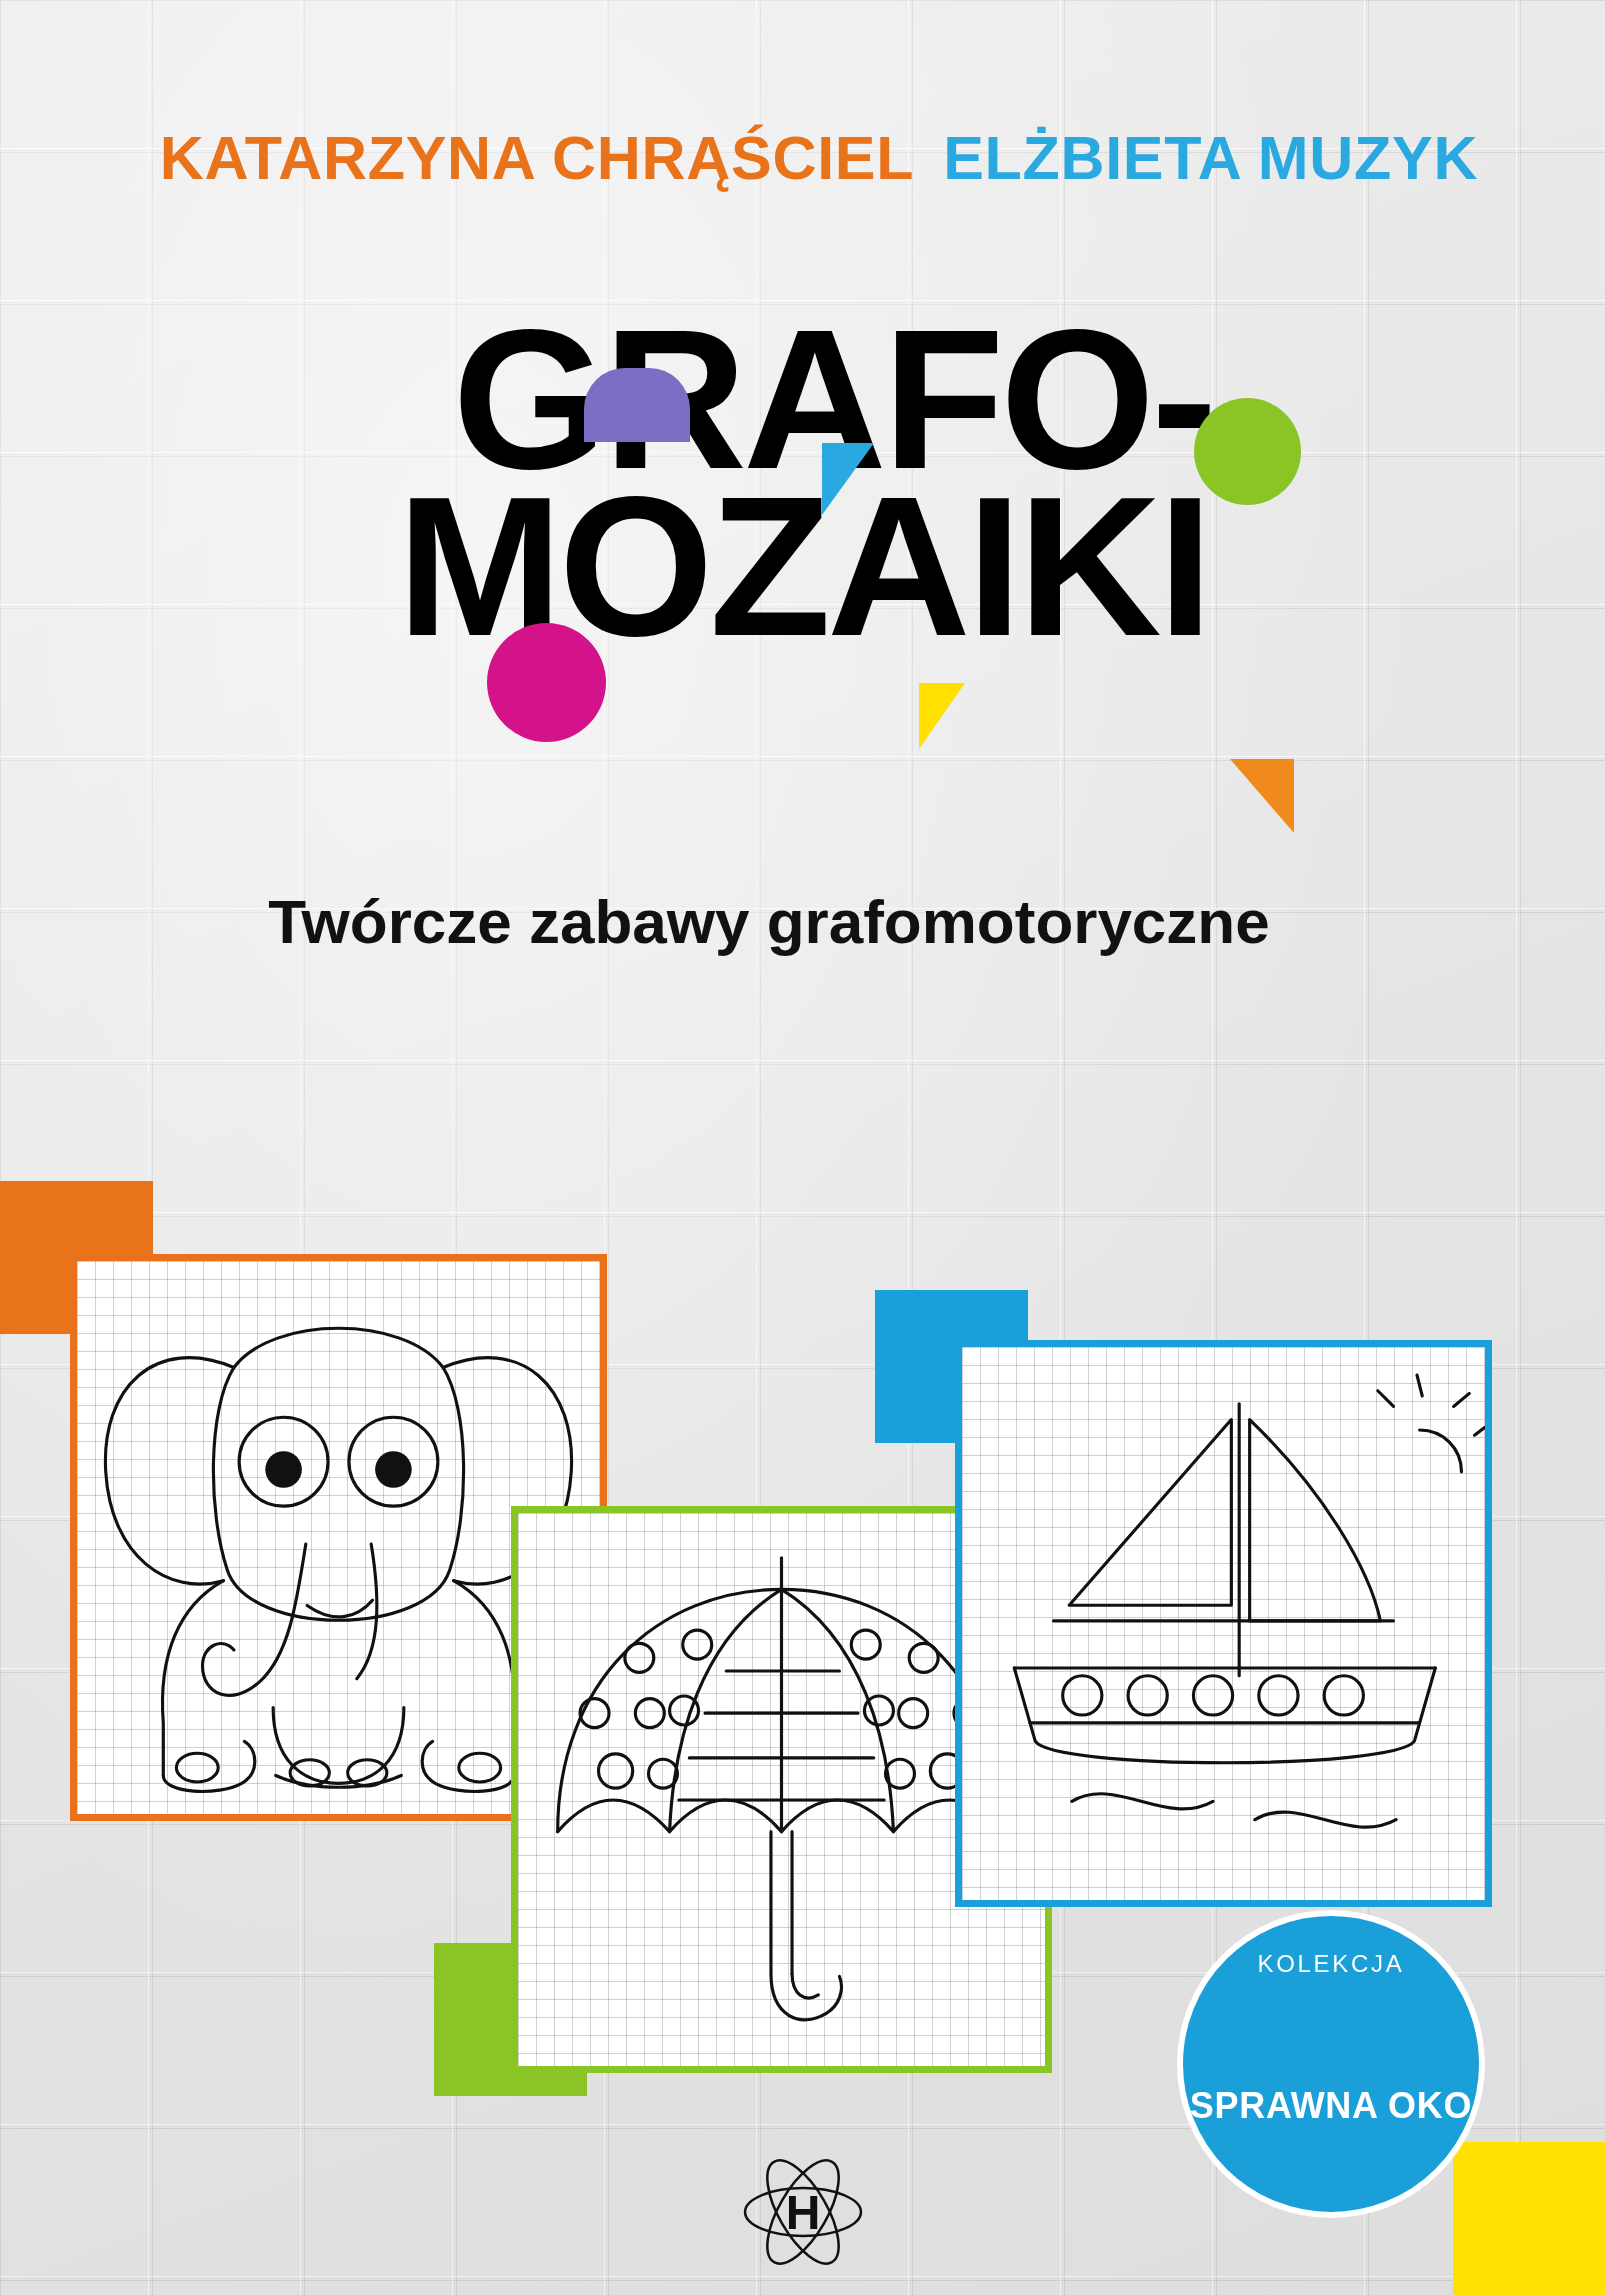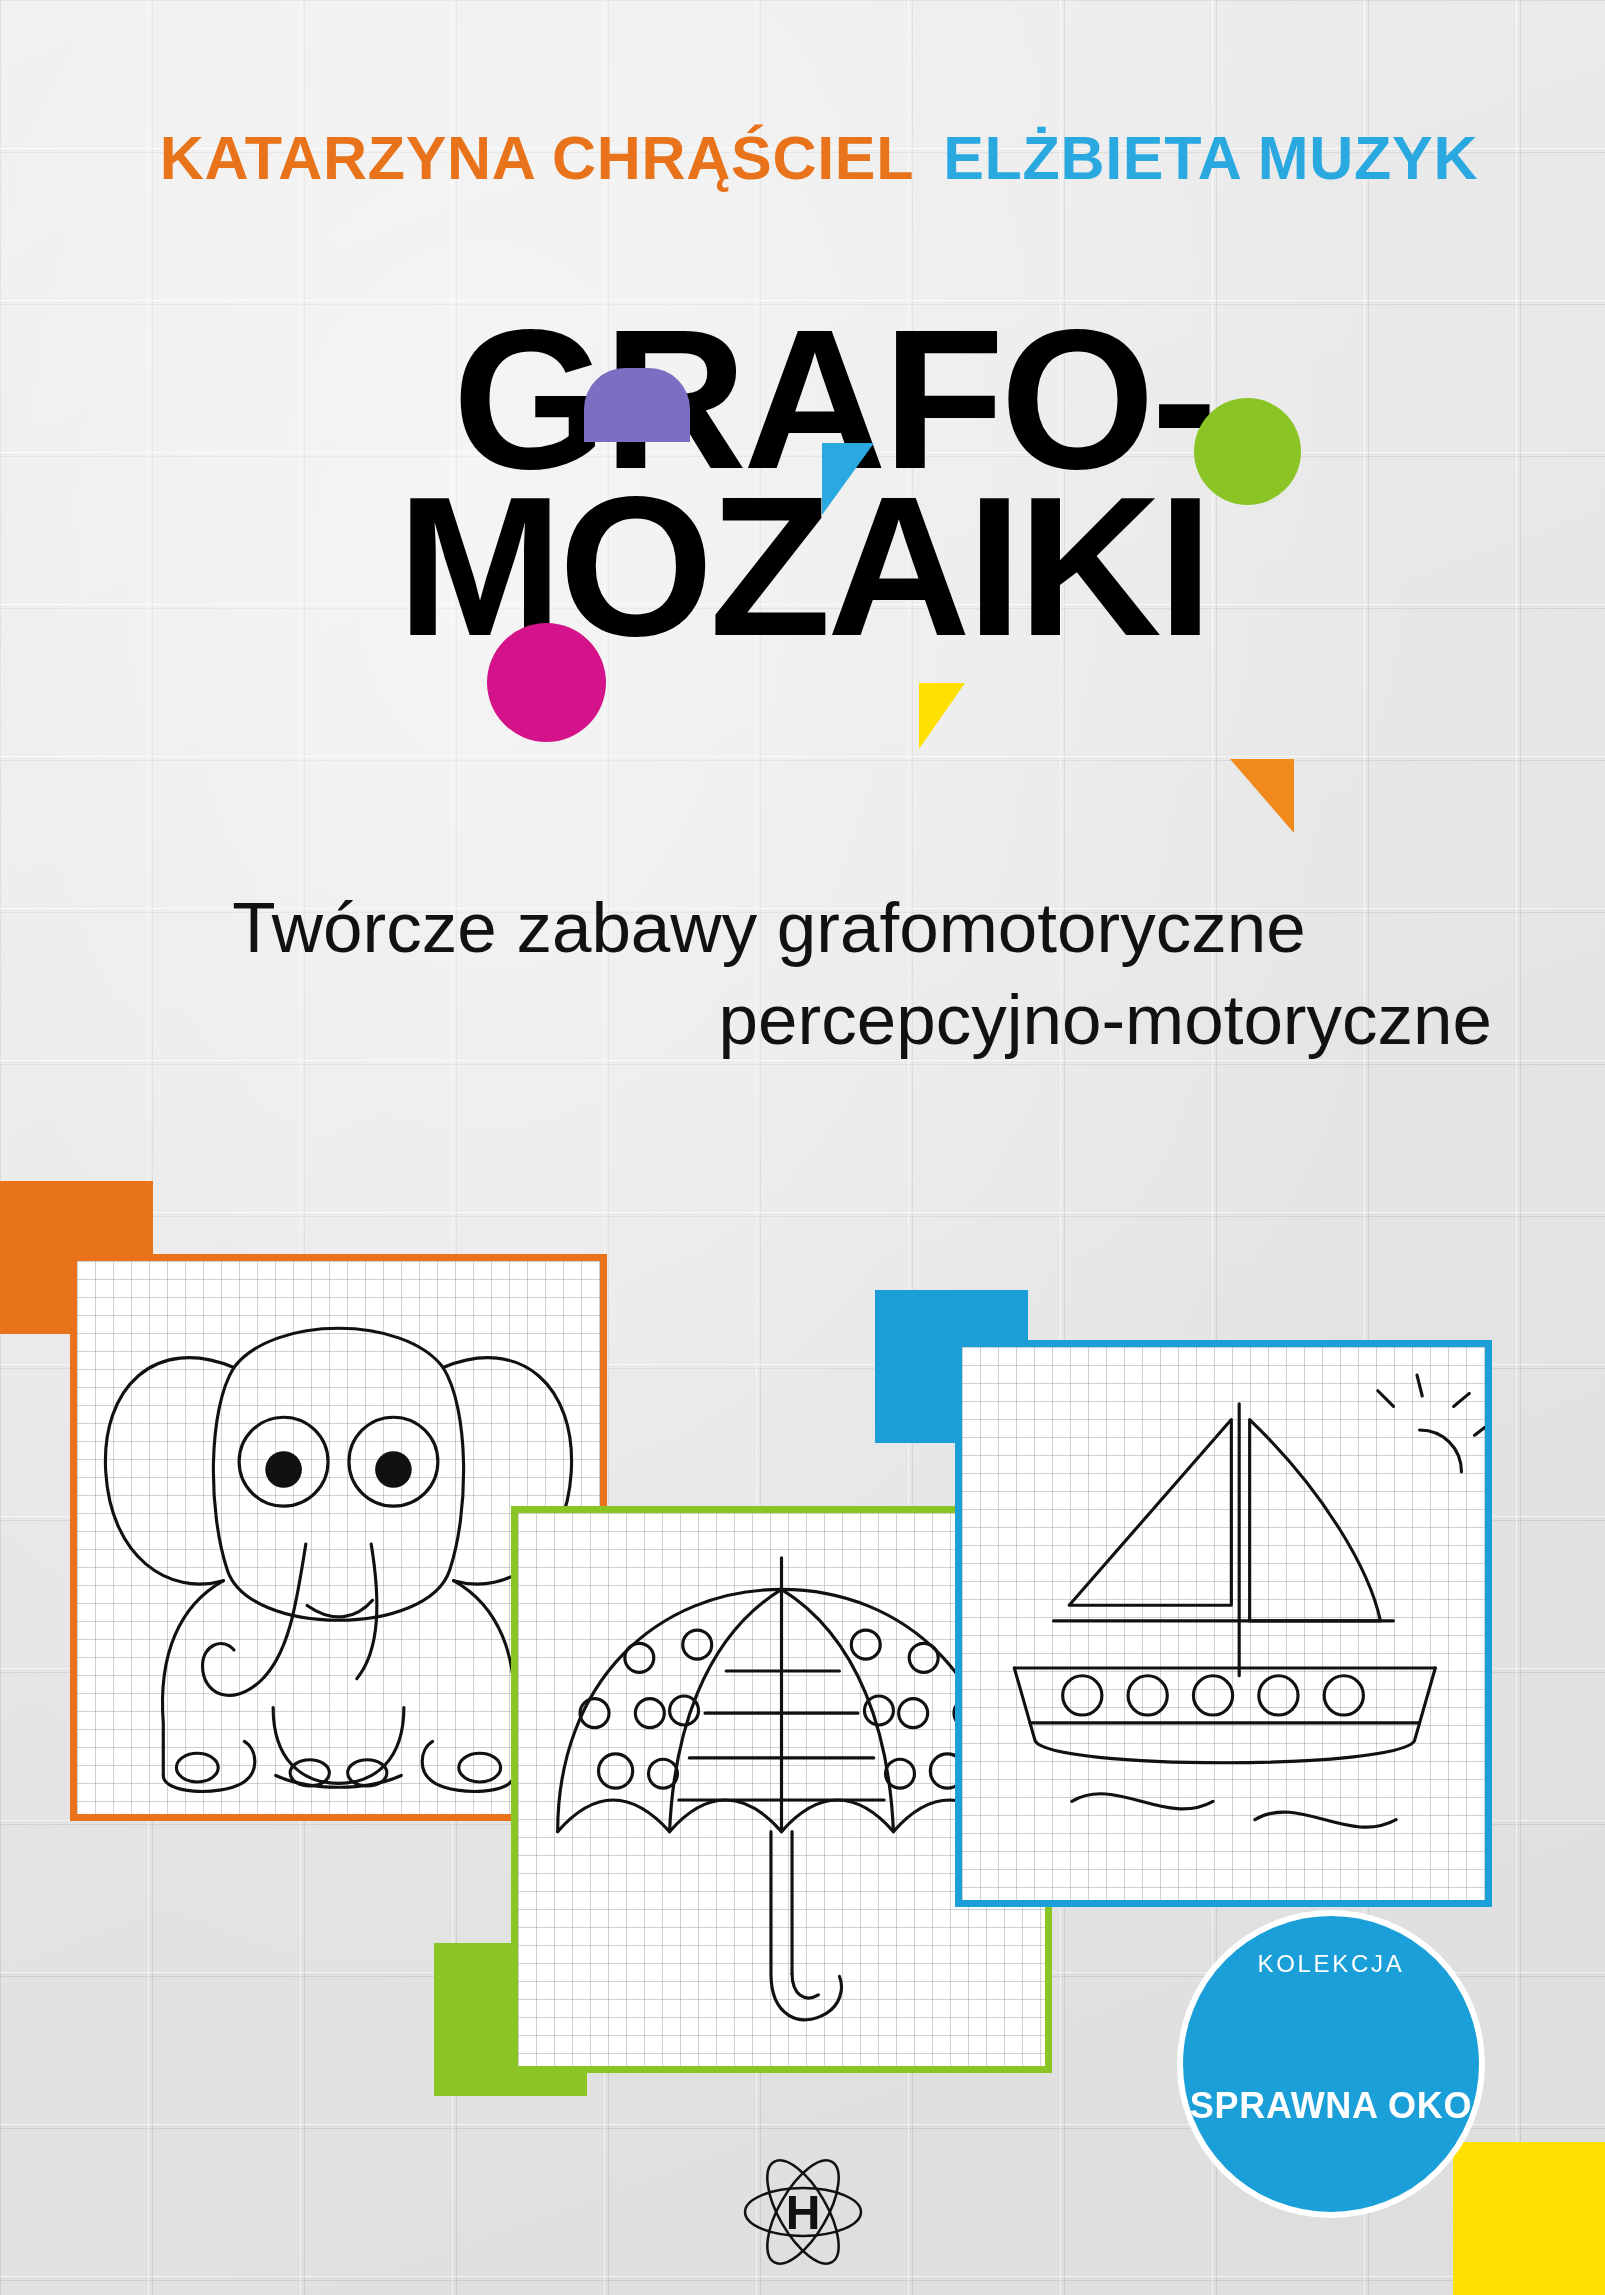--- a/index.html
+++ b/index.html
@@ -117,24 +117,24 @@
     border-bottom: 74px solid transparent;
   }
 
   
   .subtitle {
     position: absolute;
     top: 882px;
     left: 46px;
     width: 1446px;
     text-align: right;
-    font-size: 71px;
+    font-size: 62px;
     line-height: 1.30;
     color: #111;
-    font-weight: 400;
+    font-weight: 700;
   }
   .subtitle span { display: block; }
   .subtitle .sub-1 { text-align: center; }
 
   
   .blk { position: absolute; }
   .blk-orange-tl { top: 1181px; left: 0px;   width: 153px; height: 153px; background: #e8731a; }
   .blk-blue-tr   { top: 1290px; left: 875px; width: 153px; height: 153px; background: #1b9fd8; }
   .blk-green-bl  { top: 1943px; left: 434px;  width: 153px; height: 153px; background: #8bc425; }
   .blk-yellow-br { top: 2142px; left: 1453px; width: 156px; height: 156px; background: #ffe000; }
@@ -230,21 +230,20 @@
 
   <div class="accent acc-violet"></div>
   <div class="accent acc-cyan"></div>
   <div class="accent acc-green"></div>
   <div class="accent acc-magenta"></div>
   <div class="accent acc-yellow"></div>
   <div class="accent acc-orange"></div>
 
   <div class="subtitle">
     <span class="sub-1">Twórcze zabawy grafomotoryczne</span>
-    <span>percepcyjno-motoryczne</span>
   </div>
 
   <div class="blk blk-orange-tl"></div>
   <div class="blk blk-blue-tr"></div>
   <div class="blk blk-green-bl"></div>
   <div class="blk blk-yellow-br"></div>
 
   <div class="frame frame-elephant">
     <div class="paper"></div>
     <svg viewBox="0 0 400 420">

